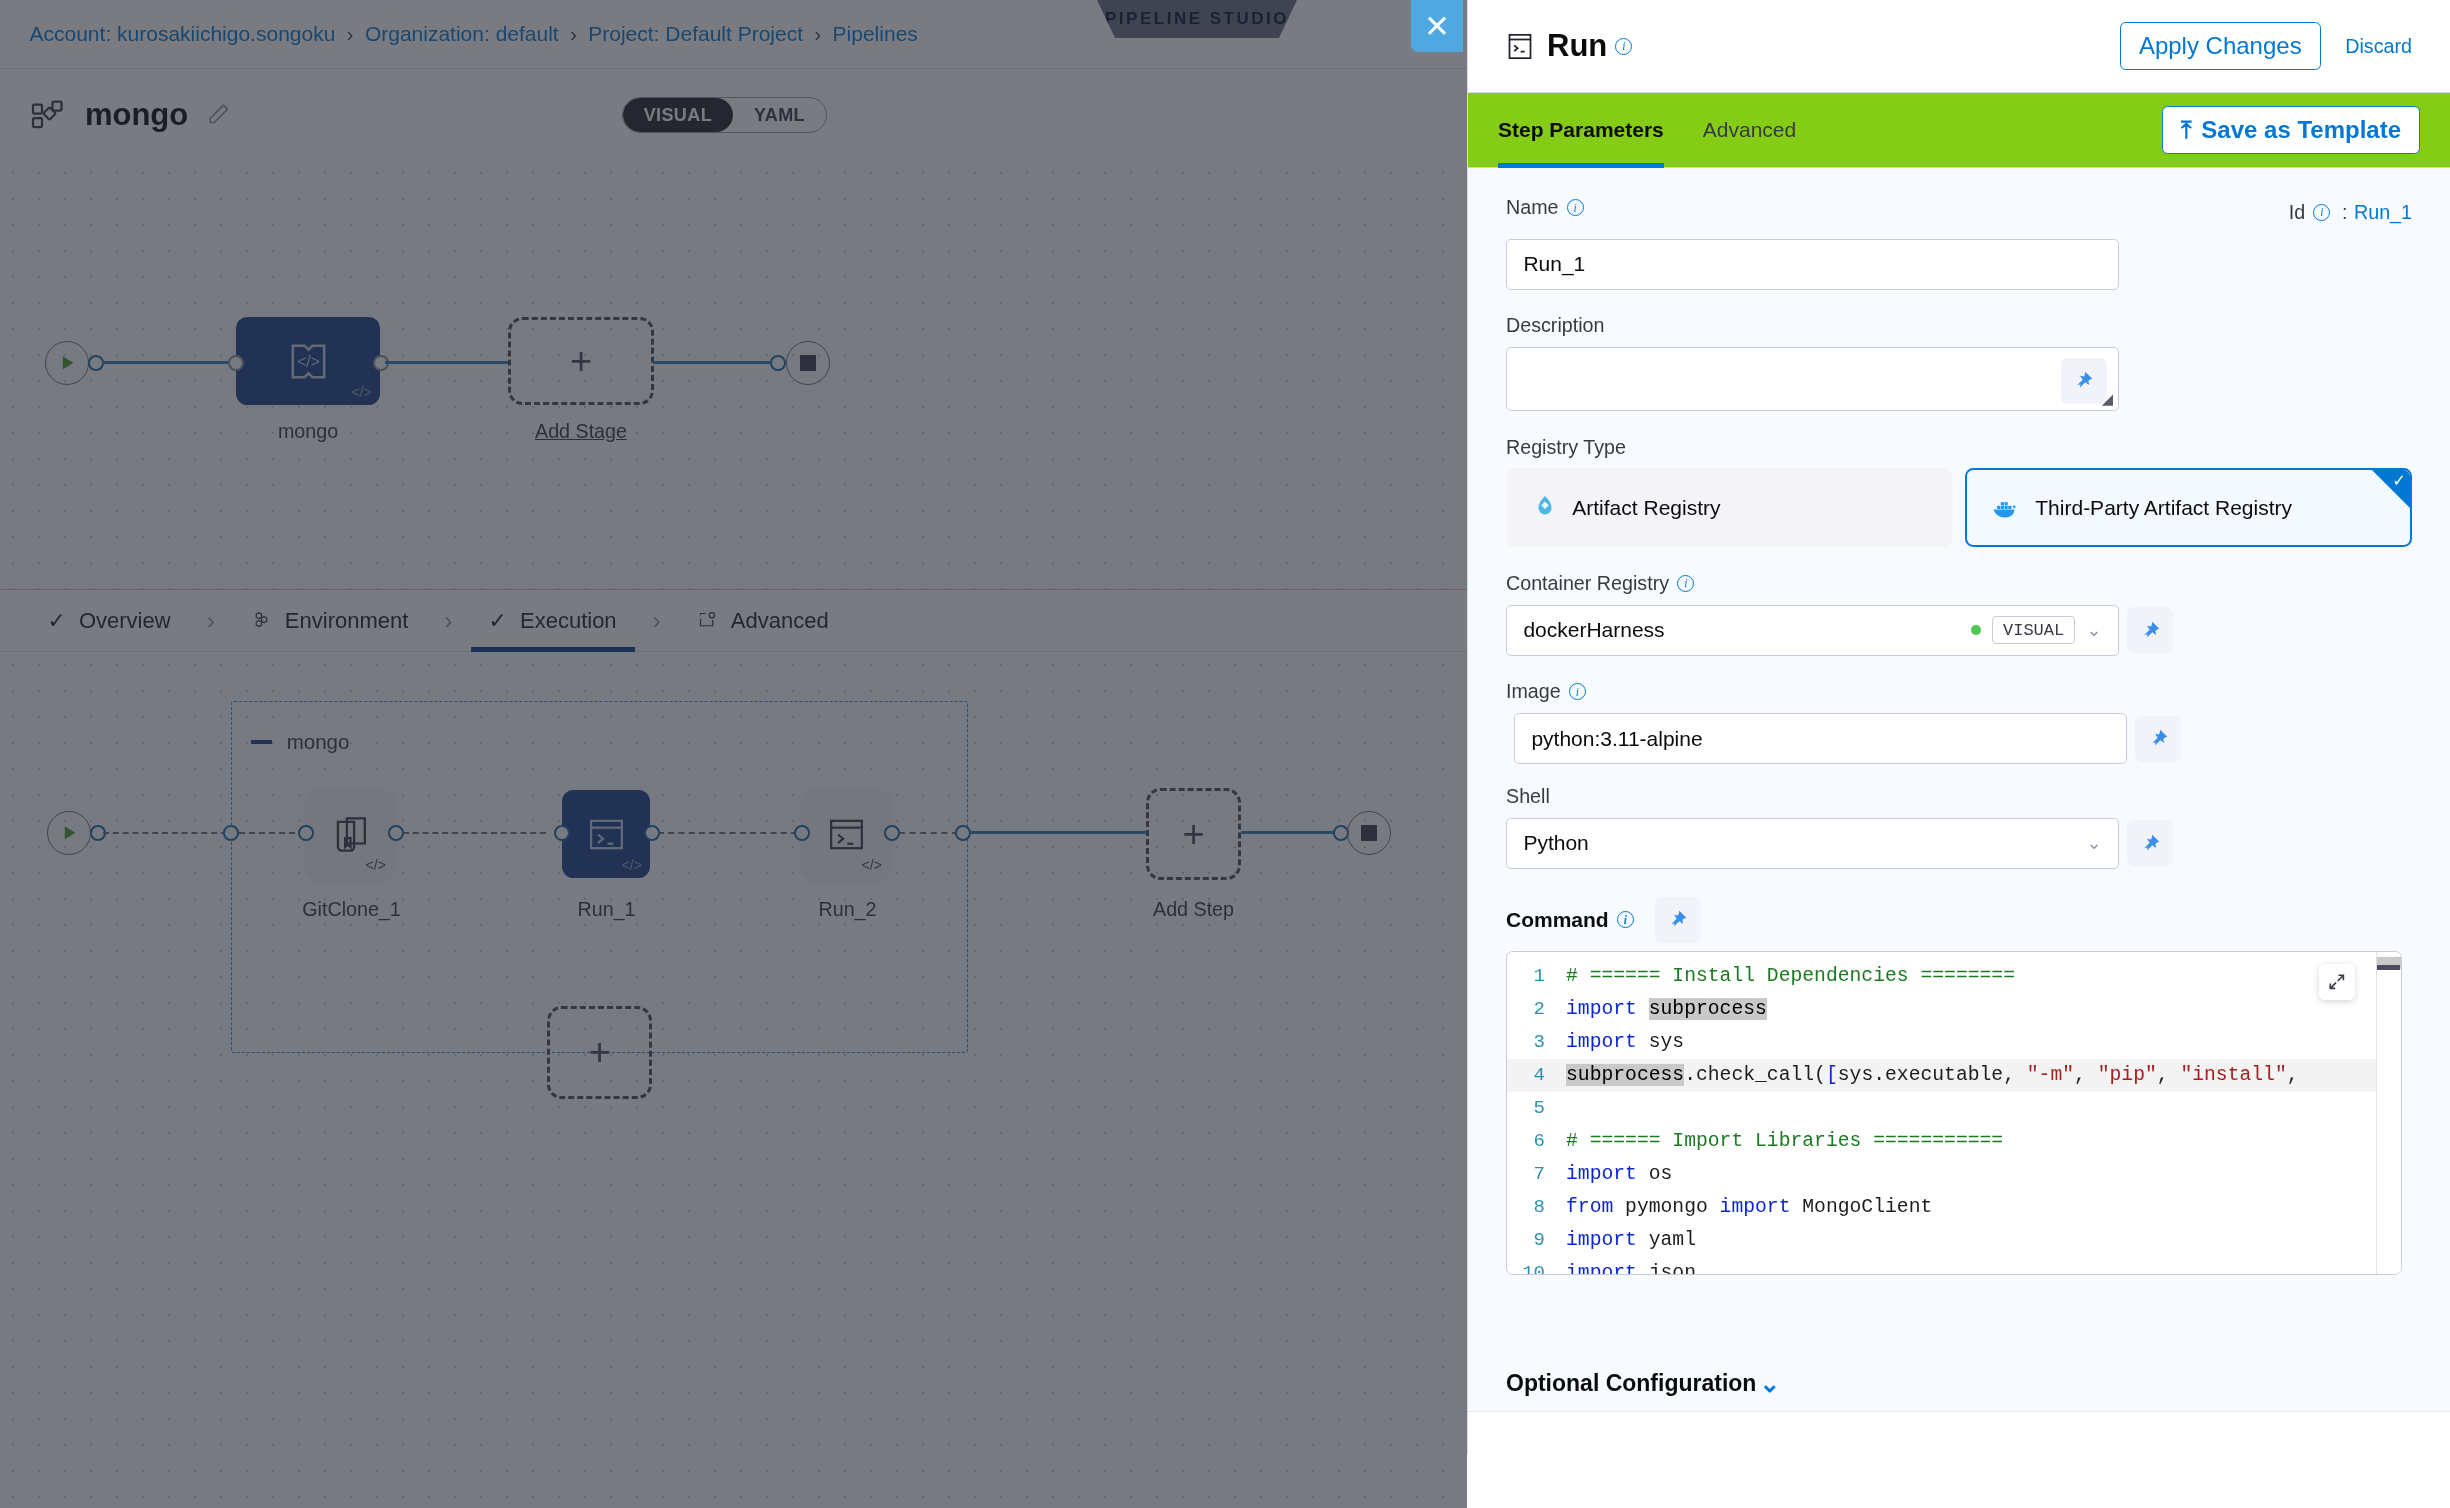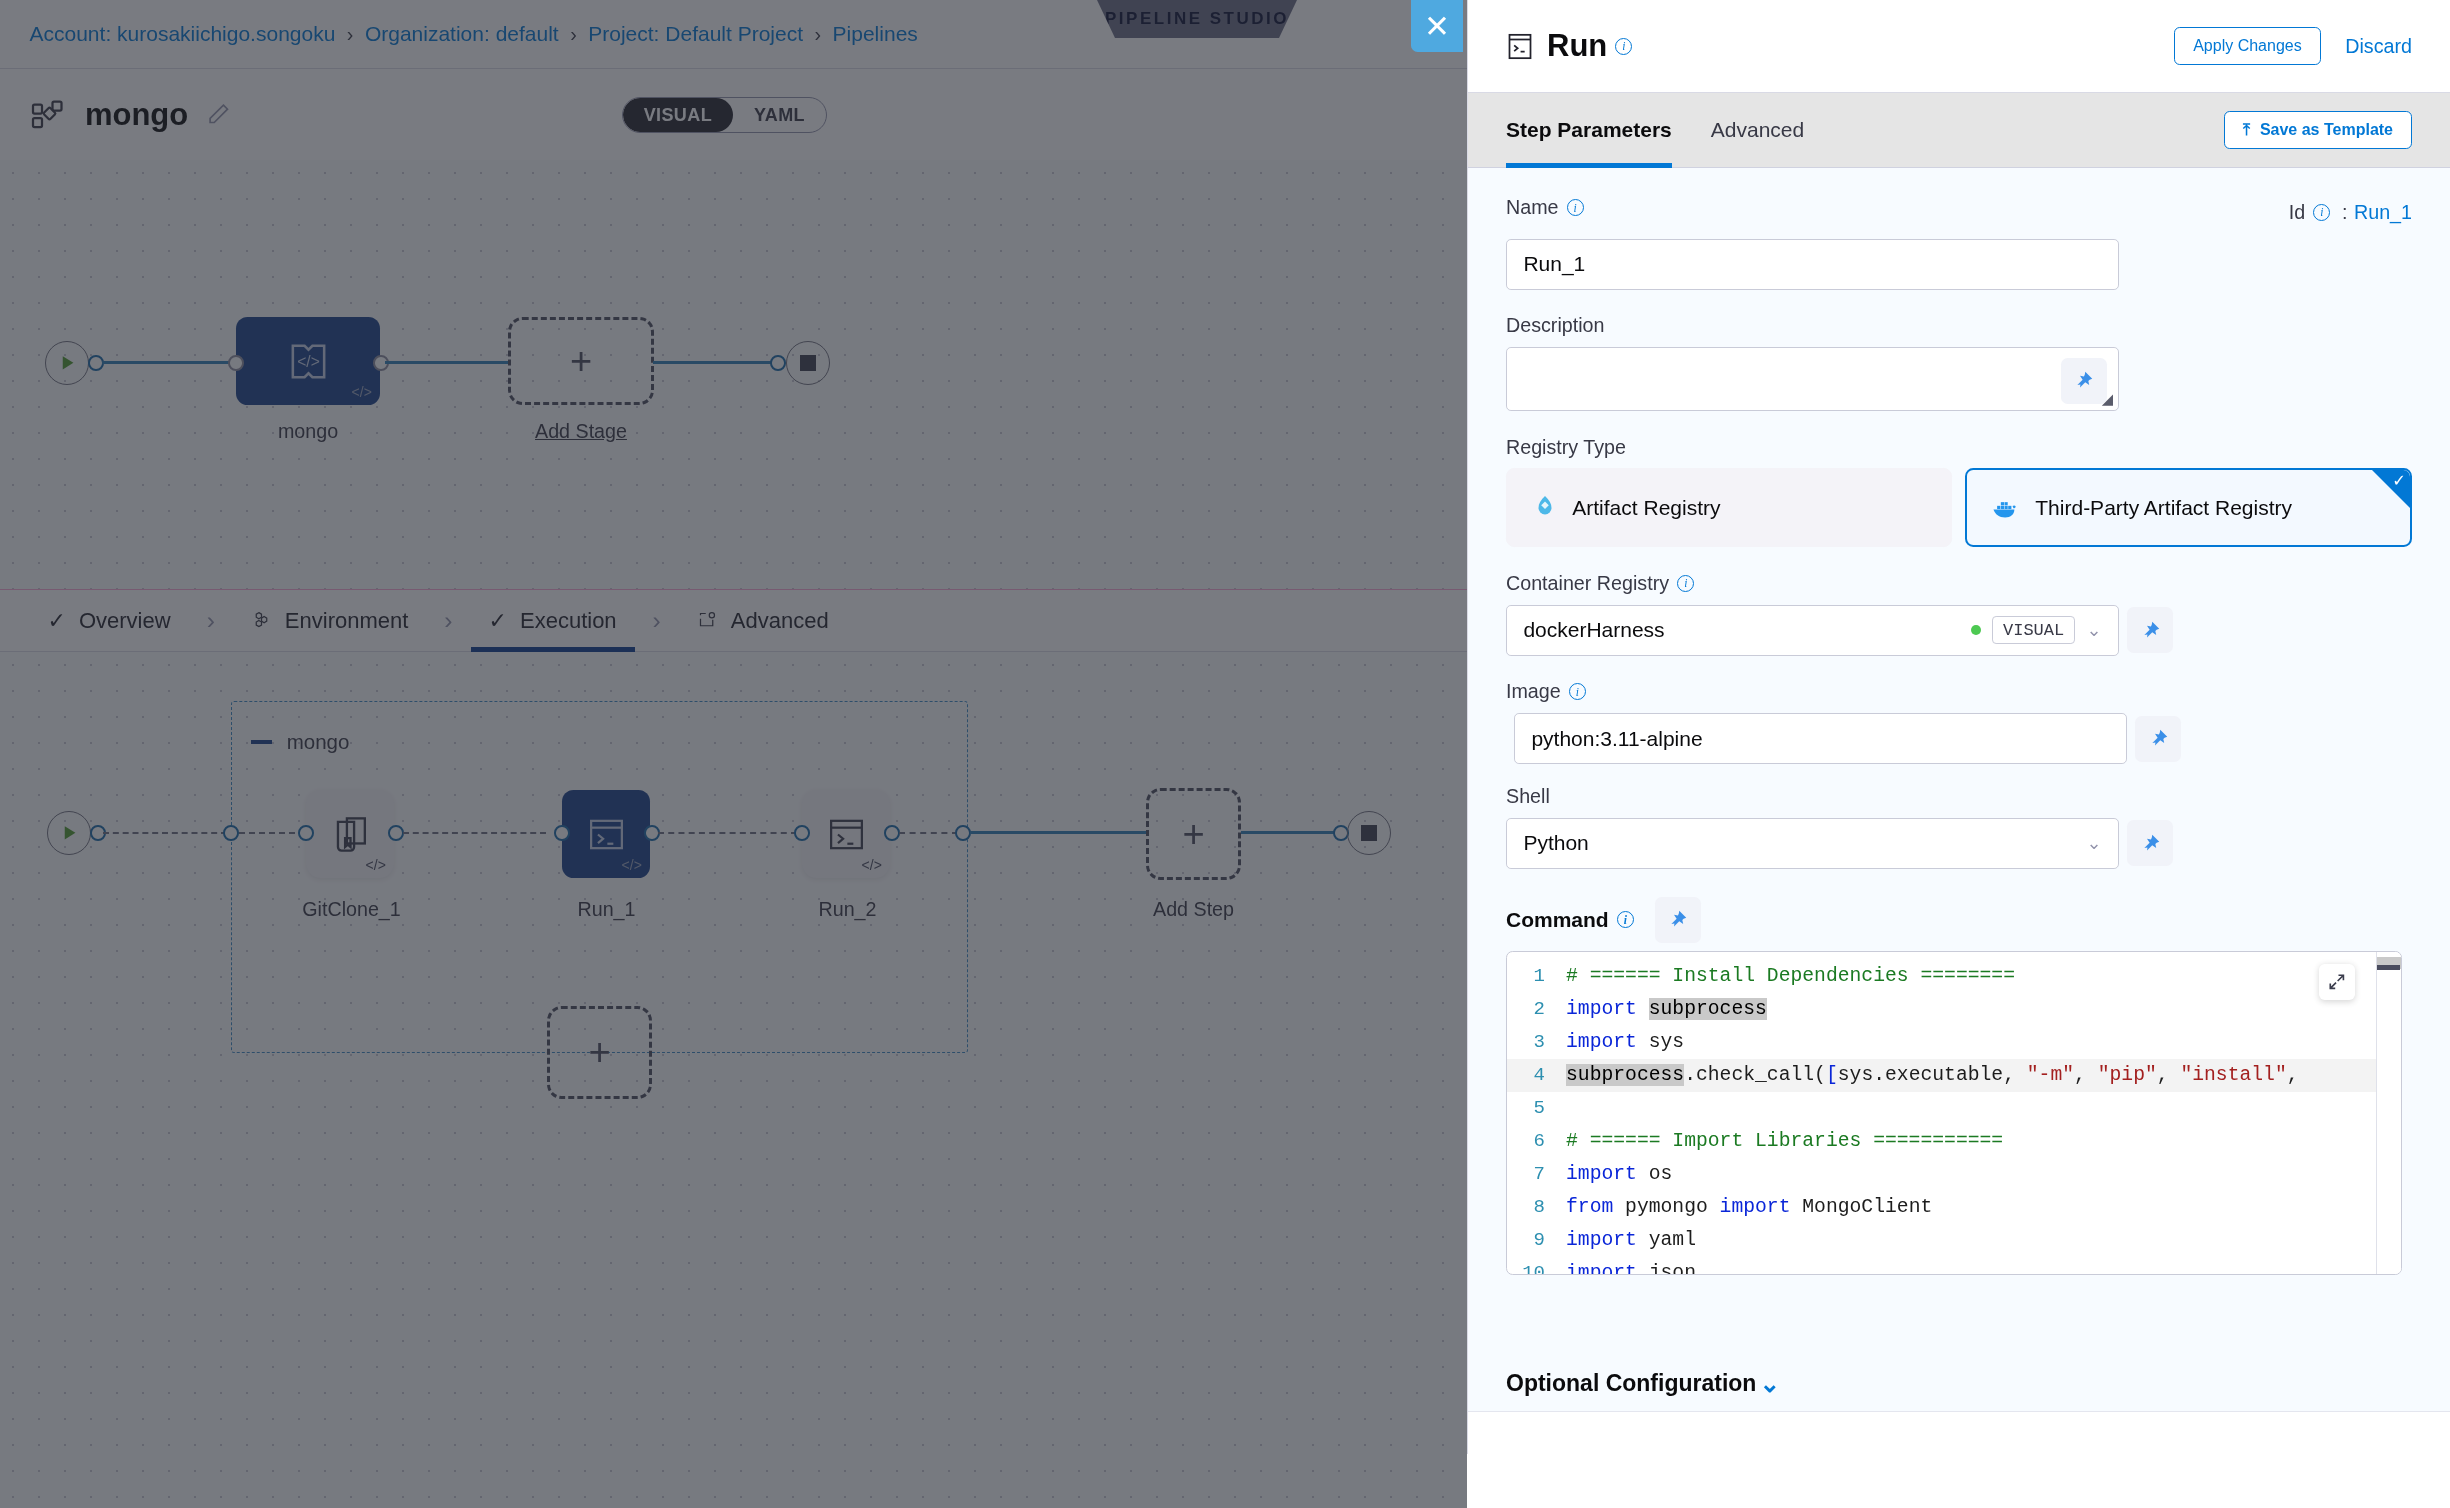--- a/index.html
+++ b/index.html
@@ -152,27 +152,27 @@
   .panel-title { font-size: 31px; font-weight: bold; color: #0b0b0d; }
   .info-i {
     display: inline-flex; align-items: center; justify-content: center;
     width: 17px; height: 17px; border: 1.5px solid #0278d5; border-radius: 50%;
     color: #0278d5; font-size: 11.5px; font-style: italic; font-family: "Liberation Serif", serif;
     margin-left: 8.2px; vertical-align: middle; flex: none;
   }
   .spacer { flex: 1; }
   .btn-outline {
     border: 1.5px solid #0278d5; color: #0278d5; border-radius: 5.7px;
-    padding: 9px 18px; font-size: 16px; background: #fff; white-space: nowrap; text-align: right;
+    padding: 9px 18px; font-size: 24px; background: #fff; white-space: nowrap; text-align: right;
   }
   .btn-link { color: #0278d5; font-size: 19.7px; margin-left: 24.6px; }
 
   .tabs-row {
-    height: 75px; background: #e5e5e5; display: flex; align-items: center;
-    padding: 0 38px; border-bottom: 0.8px solid #d0d2e0;
+    height: 75px; background: #84cc16; display: flex; align-items: center;
+    padding: 0 30px; border-bottom: 0.8px solid #d0d2e0;
   }
   .ptab { font-size: 21px; color: #383946; height: 75px; display: flex; align-items: center;
           margin-right: 39px; position: relative; }
   .ptab.active { font-weight: bold; color: #0b0b0d; }
   .ptab.active::after { content:""; position:absolute; left:0; right:0; bottom:0; height:4.9px; background:#0278d5; }
 
   .panel-body { flex: 1; overflow: hidden; padding: 28px 38px 0 38px; position: relative; }
 
   .flabel { font-size: 19.7px; color: #383946; display: flex; align-items: center; margin-bottom: 9.8px; }
   .flabel.strong { font-weight: bold; color: #0b0b0d; font-size: 21px; }

